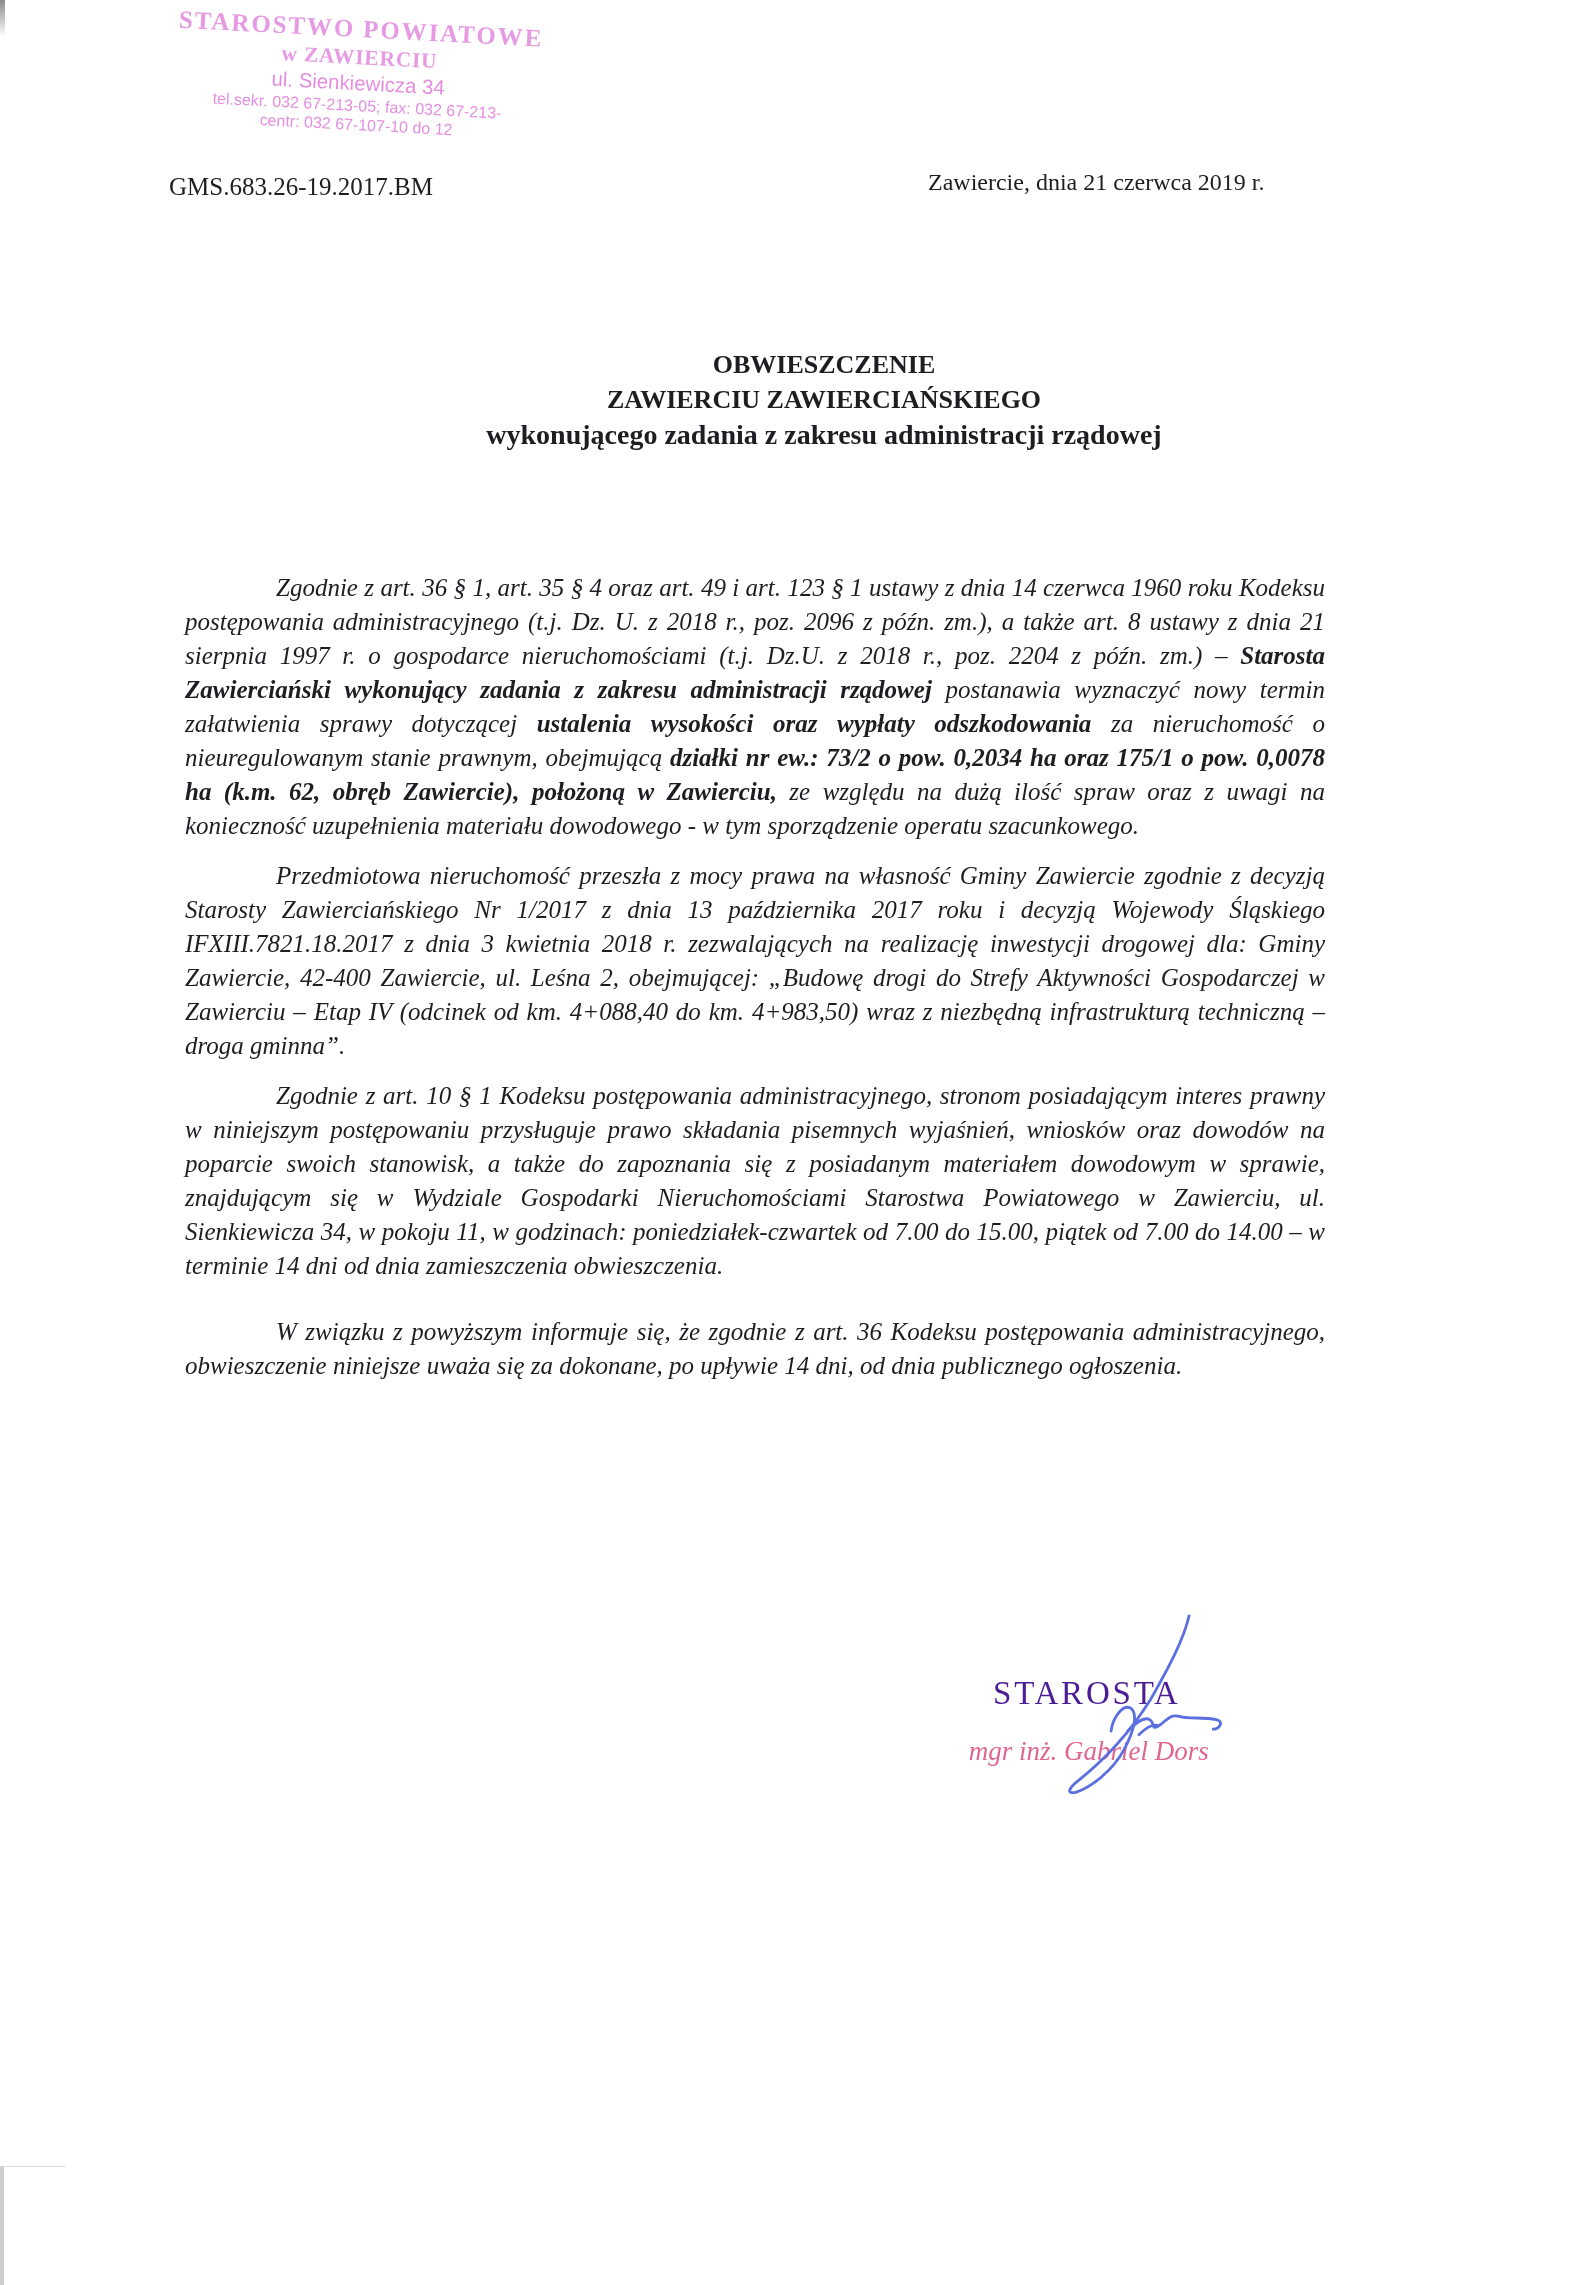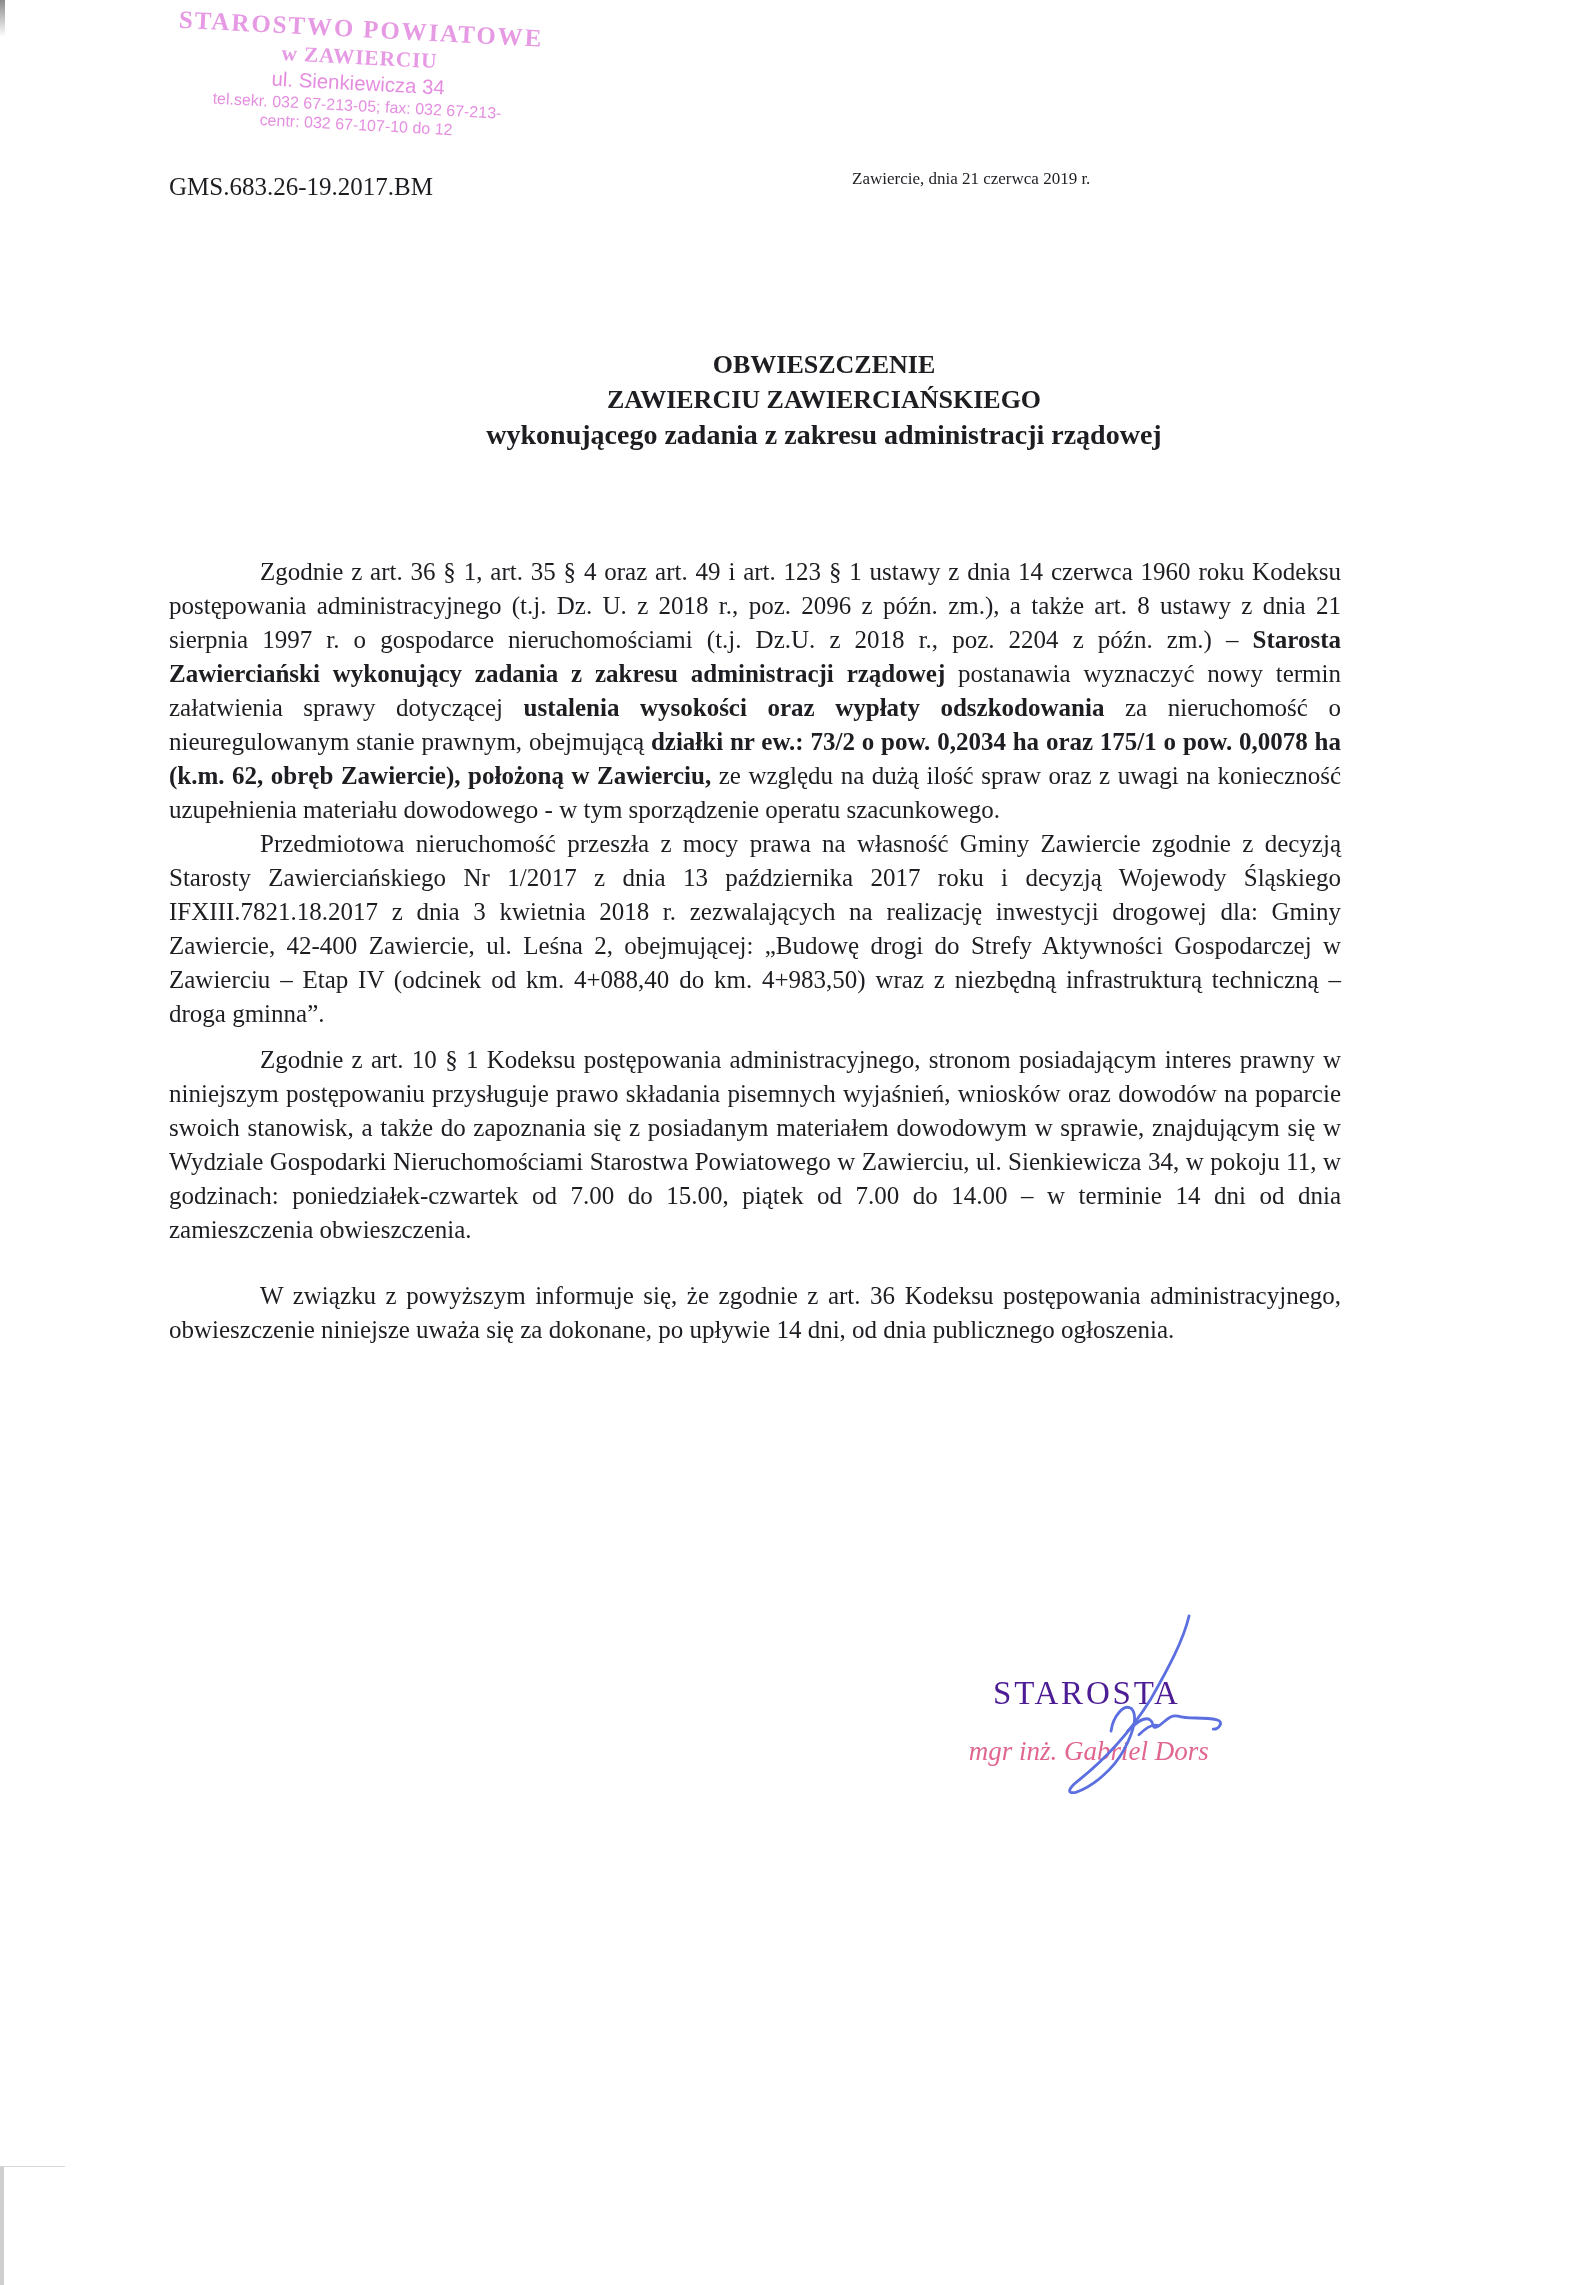--- a/index.html
+++ b/index.html
@@ -68,23 +68,23 @@
   }
 
   .ref-number {
     position: absolute;
     left: 169px;
     top: 173px;
     font-size: 25px;
   }
   .date-line {
     position: absolute;
-    left: 852px;
+    left: 928px;
     top: 169px;
-    font-size: 17px;
+    font-size: 24px;
   }
 
   .title-block {
     position: absolute;
     left: 0;
     top: 347px;
     width: 1592px;
     text-align: center;
     font-weight: bold;
     line-height: 35px;
@@ -97,22 +97,23 @@
   .body-text {
     position: absolute;
     left: 169px;
     top: 555px;
     width: 1172px;
     font-size: 25px;
     line-height: 34px;
     text-align: justify;
   }
   .body-text p {
-    margin: 0;
+    margin: 16px;
     text-indent: 91px;
+    font-style: italic;
   }
   .body-text p.gap { margin-top: 12px; }
   .body-text p.gap-lg { margin-top: 32px; }
   .body-text b { font-weight: bold; }
 
   
   .sig-block {
     position: absolute;
     left: 965px;
     top: 1675px;

